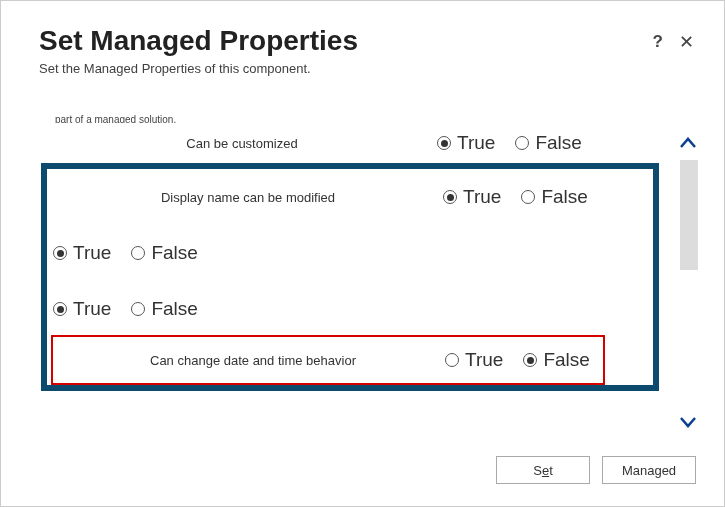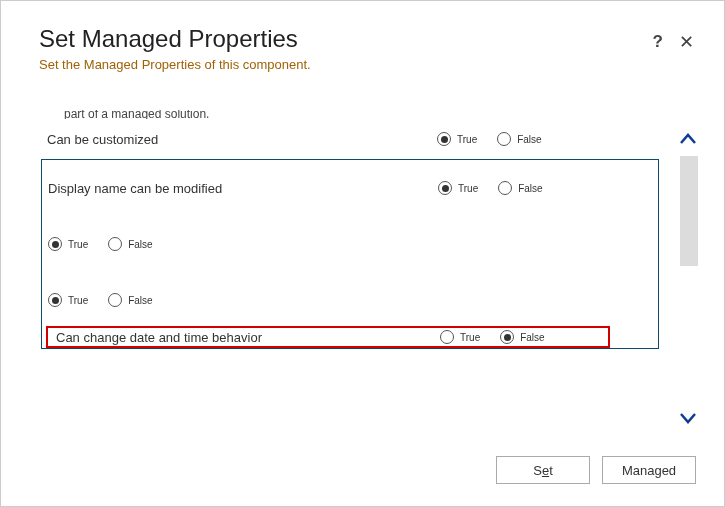--- a/index.html
+++ b/index.html
@@ -16,28 +16,28 @@
     position: relative;
     padding: 18px 26px 22px 38px;
   }
   .header-row {
     display: flex;
     align-items: flex-start;
     justify-content: space-between;
     margin-top: 6px;
   }
   .title {
-    font-size: 24px;
-    font-weight: 400;
+    font-size: 28px;
+    font-weight: 700;
     color: #222;
     margin: 0;
   }
   .subtitle {
     font-size: 13px;
-    color: #a16207;
+    color: #404040;
     margin: 4px 0 0 0;
   }
   .header-icons {
     display: flex;
     gap: 16px;
     padding-top: 8px;
     padding-right: 4px;
   }
   .icon-btn {
     cursor: pointer;
@@ -68,57 +68,58 @@
   .scroll-track {
     position: absolute;
     right: 0px;
     top: 46px;
     width: 18px;
     height: 110px;
     background: #dcdcdc;
   }
   .cutoff-text {
     color: #444;
-    font-size: 12px;
-    margin-left: 25px;
+    font-size: 10px;
+    margin-left: 16px;
     margin-bottom: 6px;
     overflow: hidden;
     height: 9px;
     position: relative;
   }
   .cutoff-inner { position: absolute; bottom: -2px; }
   .row {
     display: flex;
     align-items: center;
     height: 56px;
     font-size: 13px;
     color: #333;
+    text-align: center;
   }
   .row.top { height: 28px; padding-left: 8px; margin-bottom: 6px; }
   .boxed {
-    border: 1px solid #0c4a6e;
+    border: 6px solid #0c4a6e;
     width: 618px;
     margin-left: 2px;
   }
   .boxed .row {
     padding-left: 6px;
   }
   .label-col {
     flex: 0 0 390px;
   }
   .radios {
     display: flex;
     gap: 20px;
     align-items: center;
   }
   .radio-opt {
     display: flex;
     align-items: center;
     gap: 6px;
-    font-size: 10px;
+    font-size: 19px;
     color: #333;
   }
   .r {
     width: 14px;
     height: 14px;
     border: 1.5px solid #555;
     border-radius: 50%;
     display: inline-flex;
     align-items: center;
     justify-content: center;
@@ -131,21 +132,21 @@
     background: #333;
     border-radius: 50%;
   }
   .highlight {
     border: 2px solid #d40000;
     padding: 0 4px 0 2px;
     margin-left: 4px;
     margin-right: 48px;
     margin-top: -2px;
   }
-  .highlight .row { height: 18px; }
+  .highlight .row { height: 46px; }
   .highlight .label-col { flex: 0 0 384px; }
   .footer {
     position: absolute;
     right: 28px;
     bottom: 22px;
     display: flex;
     gap: 12px;
   }
   .btn {
     min-width: 94px;

